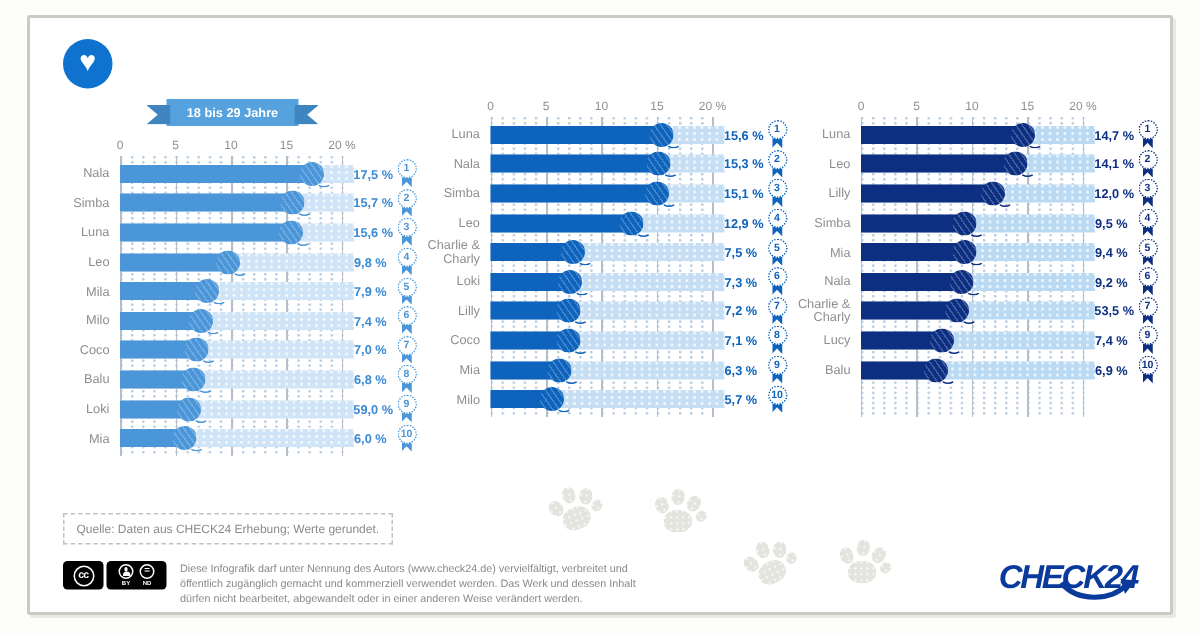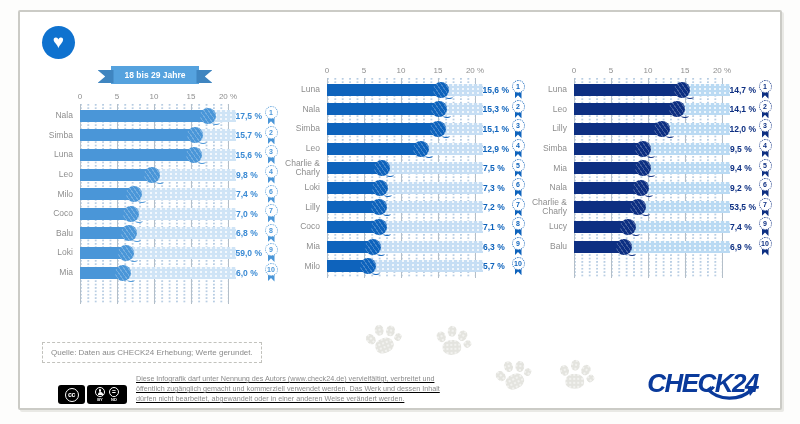--- a/index.html
+++ b/index.html
@@ -52,36 +52,36 @@
   .badge { position:relative; width:14px; height:19px; flex:0 0 14px; }
   .ros { position:absolute; left:0.5px; top:0; width:13px; height:13px; border:1px dotted var(--bar); border-radius:50%;
          background:#fff; color:var(--bar); font-size:7px; font-weight:bold;
          display:flex; align-items:center; justify-content:center; z-index:1; }
   .rib { position:absolute; left:3.5px; top:10px; width:7px; height:8.5px; background:var(--bar);
          clip-path:polygon(0 0,100% 0,100% 100%,50% 58%,0 100%); }
 
   
   .source-box { position:absolute; left:22px; top:330px; border:1px dashed #c2c2bd; padding:5px 8px;
                 font-size:8px; color:#8a8a8a; background:#fff; }
-  .license-row { position:absolute; left:38px; top:362px; display:flex; gap:9px; align-items:flex-end;text-decoration:underline; }
+  .license-row { position:absolute; left:22px; top:362px; display:flex; gap:9px; align-items:flex-start; }
   .cc-badges { display:flex; gap:2px; }
   .ccbox { background:#000; border-radius:3px; height:19px; display:flex; align-items:center; justify-content:center; }
   .cc1 { width:27px; }
   .cc2 { width:40px; gap:4px; }
   .cc-circ { border:1.2px solid #fff; border-radius:50%; color:#fff; font-weight:bold;
              display:flex; align-items:center; justify-content:center; line-height:1; }
   .cc1 .cc-circ { width:14px; height:14px; font-size:7px; letter-spacing:-0.5px; }
   .cc-item { display:flex; flex-direction:column; align-items:center; }
   .cc-item .cc-circ { width:10px; height:10px; font-size:6.5px; flex-direction:column; }
   .p-head { width:2.6px; height:2.6px; background:#fff; border-radius:50%; margin-bottom:0.5px; }
   .p-body { width:5px; height:3px; background:#fff; border-radius:2.5px 2.5px 0 0; }
   .cc-sub { color:#fff; font-size:4px; font-weight:bold; line-height:1; margin-top:1px; }
   .license-text { width:306px; font-size:7.2px; line-height:1.4; color:#8a8a8a; }
 
-  .logo { position:absolute; right:22px; bottom:12px; color:#0a3a9b; font-size:26px; font-weight:bold;
+  .logo { position:absolute; right:22px; bottom:12px; color:#0a3a9b; font-size:22px; font-weight:bold;
           font-style:italic; letter-spacing:-1.5px; line-height:1; }
   .logo-arrow { position:absolute; right:0px; bottom:-7px; }
 
   
   .paw { position:absolute; width:34px; height:34px; --pawc:#e4e4df; }
   .paw i { position:absolute; background-color:var(--pawc); display:block;
            background-image:radial-gradient(circle at 1px 1px, rgba(255,255,255,.8) 0.6px, transparent 0.9px);
            background-size:4px 4px; }
   .paw .pad { left:7px; top:14px; width:19px; height:15px; border-radius:48% 48% 46% 46%; transform:rotate(-10deg); }
   .paw .toe { width:9px; height:11px; border-radius:50%; }
@@ -170,20 +170,35 @@
               <div class="name">Leo</div>
               <div class="track">
                 <div class="bar" style="width:72.5px">
                   <span class="yarn"></span>
                 </div>
               </div>
               <div class="valcell">
                 <span class="val">9,8 %</span>
                 <span class="badge">
                   <span class="ros">4</span>
+                  <span class="rib"></span>
+                </span>
+              </div>
+            </div>
+            <div class="row">
+              <div class="name">Mila</div>
+              <div class="track">
+                <div class="bar" style="width:58.5px">
+                  <span class="yarn"></span>
+                </div>
+              </div>
+              <div class="valcell">
+                <span class="val">7,9 %</span>
+                <span class="badge">
+                  <span class="ros">5</span>
                   <span class="rib"></span>
                 </span>
               </div>
             </div>
             <div class="row">
               <div class="name">Milo</div>
               <div class="track">
                 <div class="bar" style="width:54.8px">
                   <span class="yarn"></span>
                 </div>

